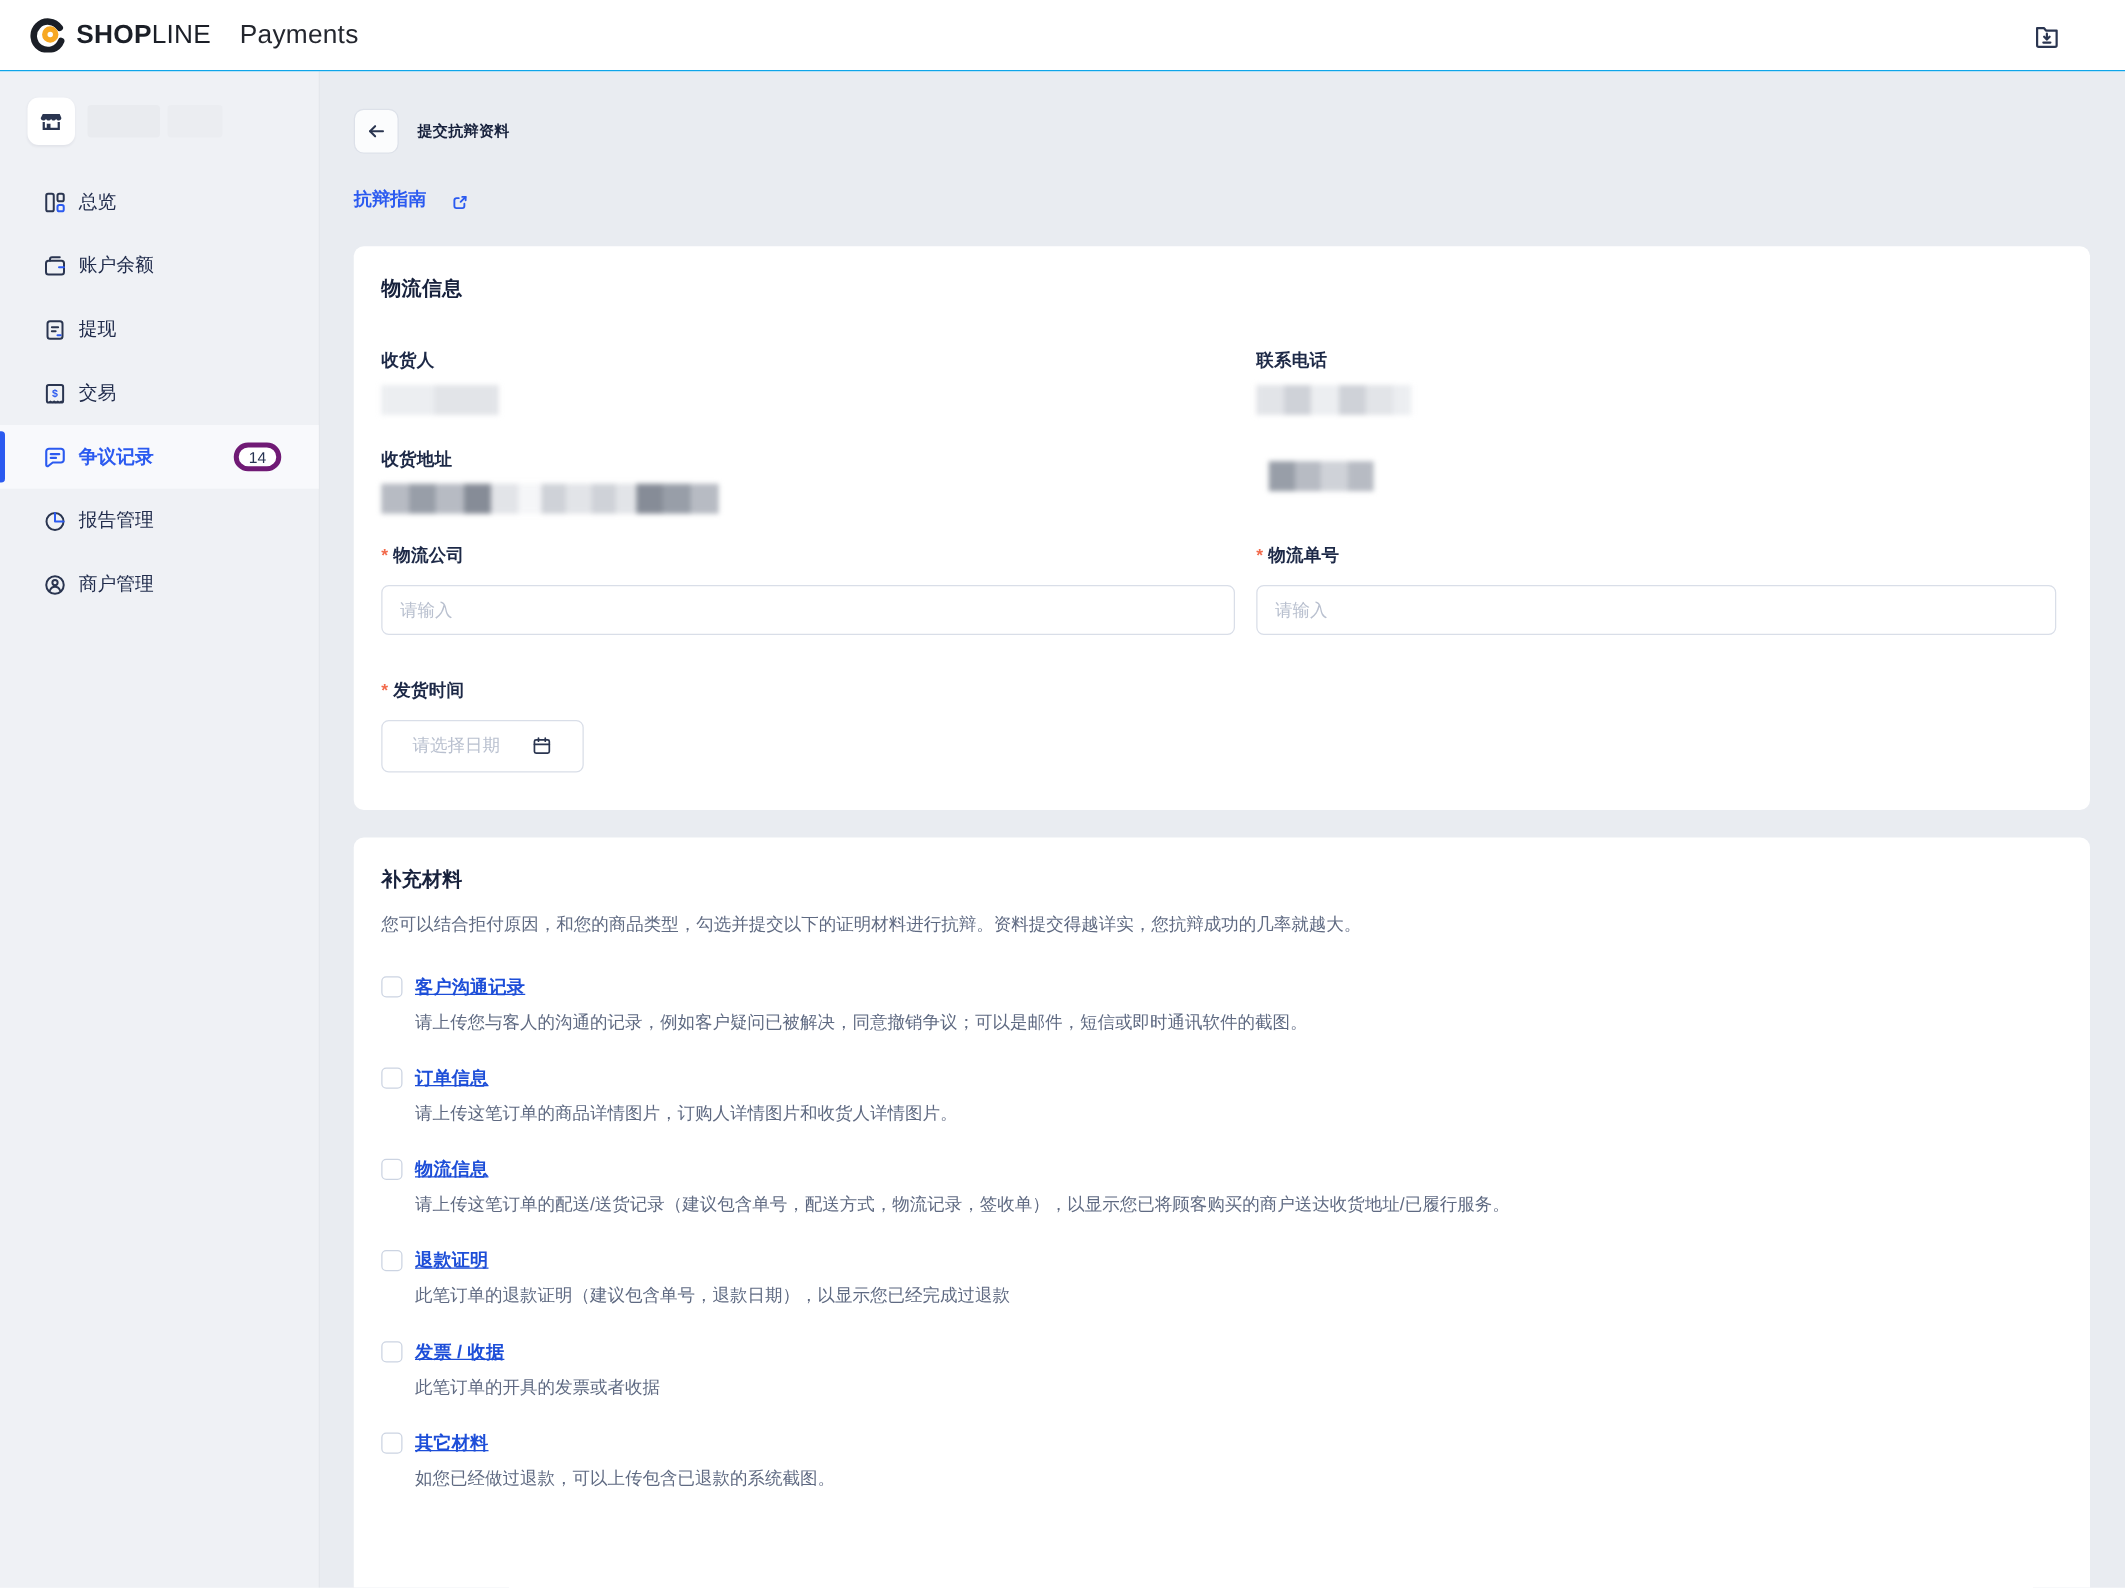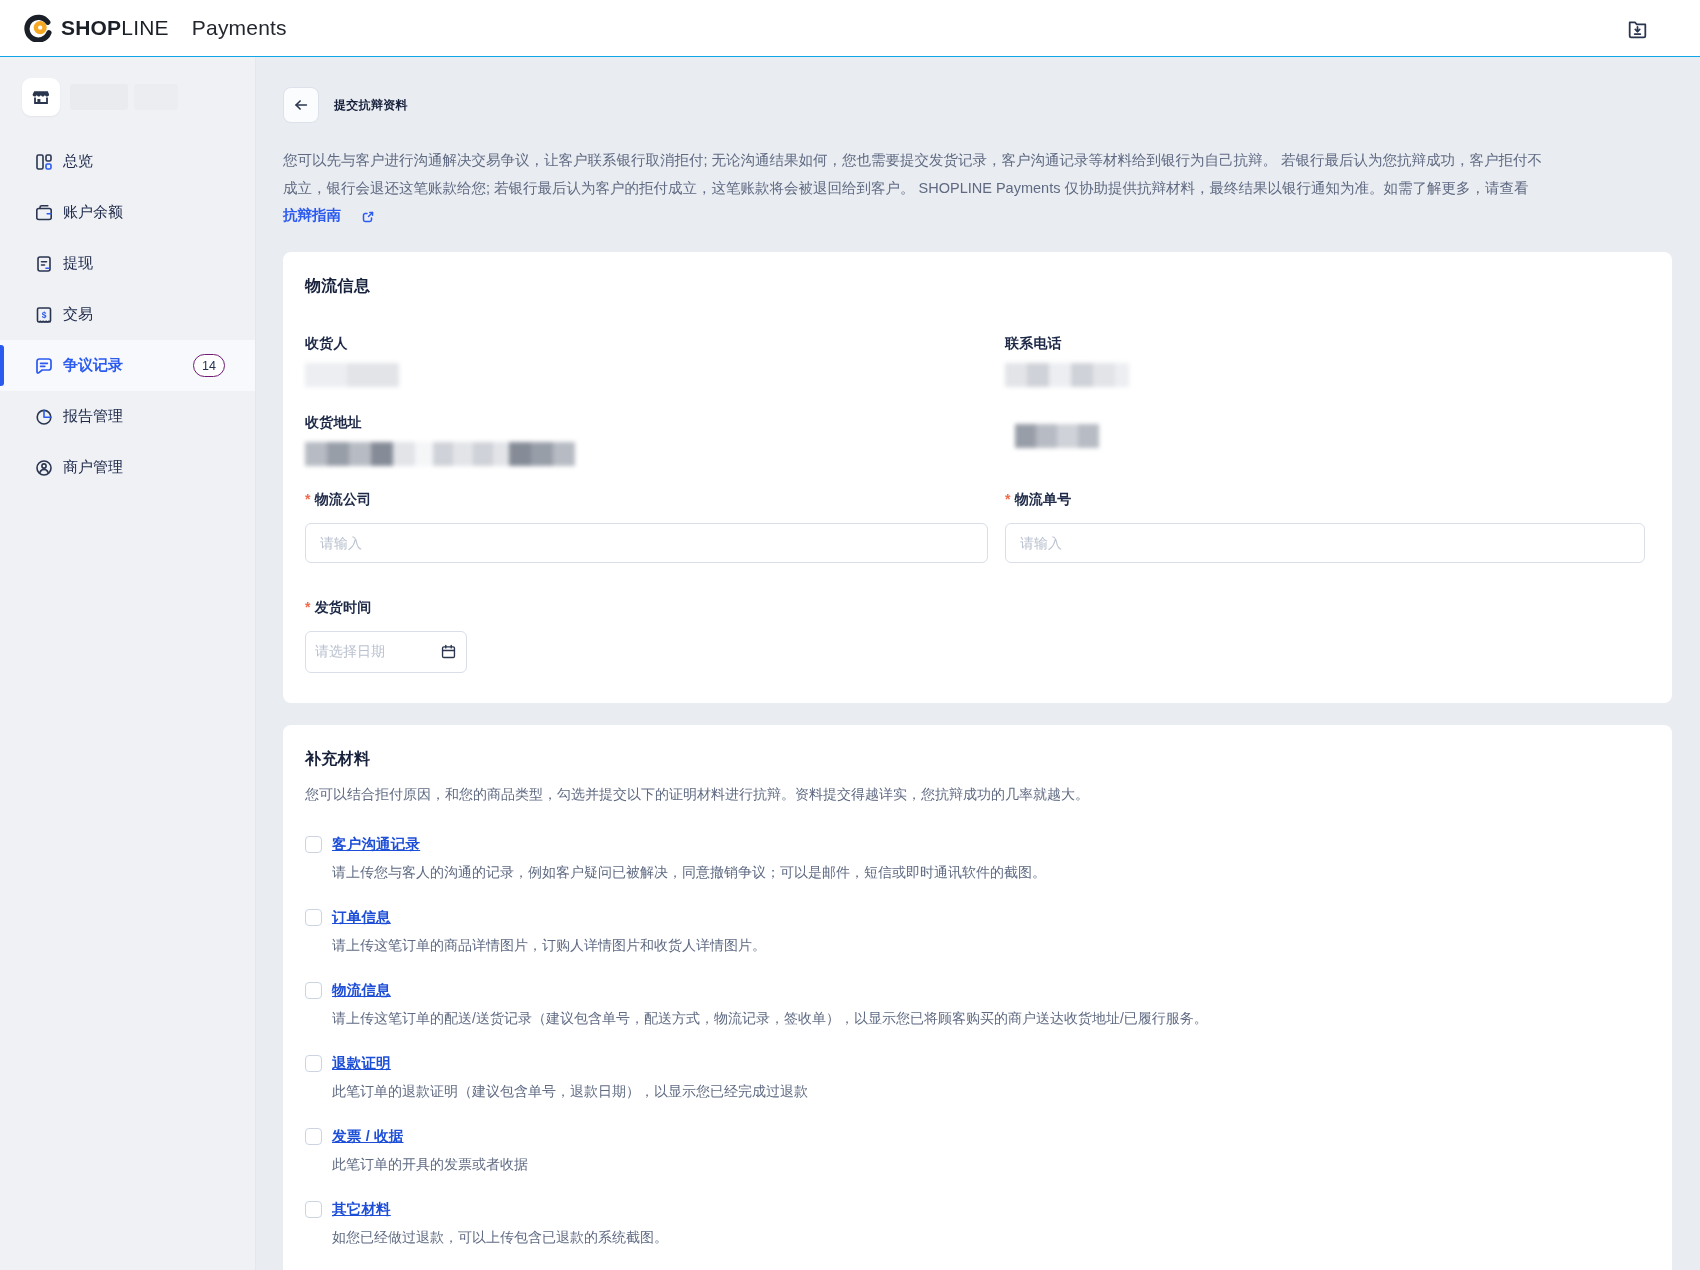--- a/index.html
+++ b/index.html
@@ -47,21 +47,21 @@
   }
   .nav-item .icon{ width:20px; height:20px; flex:0 0 20px; }
   .nav-item.active{ background:#f8f9fc; color:#2b5af0; font-weight:600; }
   .nav-item.active::before{
     content:""; position:absolute; left:0; top:5px; bottom:5px; width:4px;
     background:#2b5af0; border-radius:0 3px 3px 0;
   }
   .badge{
     margin-left:auto; margin-right:30px;
     min-width:30px; height:23px; padding:0 8px;
-    background:#ffffff; border:1px solid #701a75; border-radius:12px;
+    background:#ffffff; border:4px solid #701a75; border-radius:12px;
     display:flex; align-items:center; justify-content:center;
     font-size:12.5px; font-weight:500; color:#273352;
   }
 
   
   .main{
     position:absolute; top:57px; left:256px; right:0; bottom:0;
     background:#e9ecf1; padding:0 28px 0 27px; overflow:hidden;
   }
   .page-head{ margin-top:30px; display:flex; align-items:center; gap:15px; }
@@ -105,21 +105,21 @@
     padding:0 14px; font-size:14px; color:#1d2947; outline:none;
     font-family:"Liberation Sans","DejaVu Sans",sans-serif;
   }
   .text-input::placeholder{ color:#b9c0cf; }
 
   .date-block{ margin-top:36px; }
   .date-input{
     margin-top:14px; width:162px; height:42px;
     border:1px solid #d9dee8; border-radius:6px; background:#fff;
     display:flex; align-items:center; justify-content:space-between;
-    padding:0 9px; cursor:pointer;
+    padding:0 24px; cursor:pointer;
   }
   .date-ph{ font-size:14px; color:#b9c0cf; }
 
   .subtitle{ margin-top:13px; font-size:14px; color:#5f6a82; line-height:22px; }
   .check-list{ margin-top:30px; }
   .check-item{ margin-bottom:25px; }
   .ci-head{ display:flex; align-items:center; gap:10px; }
   .checkbox{
     width:17px; height:17px; flex:0 0 17px;
     border:1.5px solid #ccd4e2; border-radius:4px; background:#fff; cursor:pointer;
@@ -233,21 +233,21 @@
   <div class="page-head">
     <button class="back-btn">
       <svg width="18" height="18" viewBox="0 0 20 20" fill="none" stroke="#2a3550" stroke-width="1.8" stroke-linecap="round" stroke-linejoin="round">
         <path d="M16 10H4.5"></path>
           <path d="M9 5.5 4.5 10 9 14.5"></path>
       </svg>
     </button>
     <h1 class="page-title">提交抗辩资料</h1>
   </div>
 
-  <p class="intro"><span>您可以先与客户进行沟通解决交易争议，让客户联系银行取消拒付; 无论沟通结果如何，您也需要提交发货记录，客户沟通记录等材料给到银行为自己抗辩。 若银行最后认为您抗辩成功，客户拒付不成立，银行会退还这笔账款给您; 若银行最后认为客户的拒付成立，这笔账款将会被退回给到客户。 SHOPLINE Payments 仅协助提供抗辩材料，最终结果以银行通知为准。如需了解更多，请查看 </span><a class="guide">
+  <p class="intro"><a class="guide">
         <span>抗辩指南</span>
         <svg width="14" height="14" viewBox="0 0 14 14" fill="none" stroke="#2b5af0" stroke-width="1.5" stroke-linecap="round" stroke-linejoin="round">
           <path d="M6 3.5H4.2A1.7 1.7 0 0 0 2.5 5.2v4.6a1.7 1.7 0 0 0 1.7 1.7h4.6a1.7 1.7 0 0 0 1.7-1.7V8"></path>
           <path d="M7.5 6.5 11.5 2.5"></path>
           <path d="M8.8 2.5h2.7v2.7"></path>
         </svg>
       </a></p>
 
   <section class="card">
     <h2 class="card-title">物流信息</h2>

